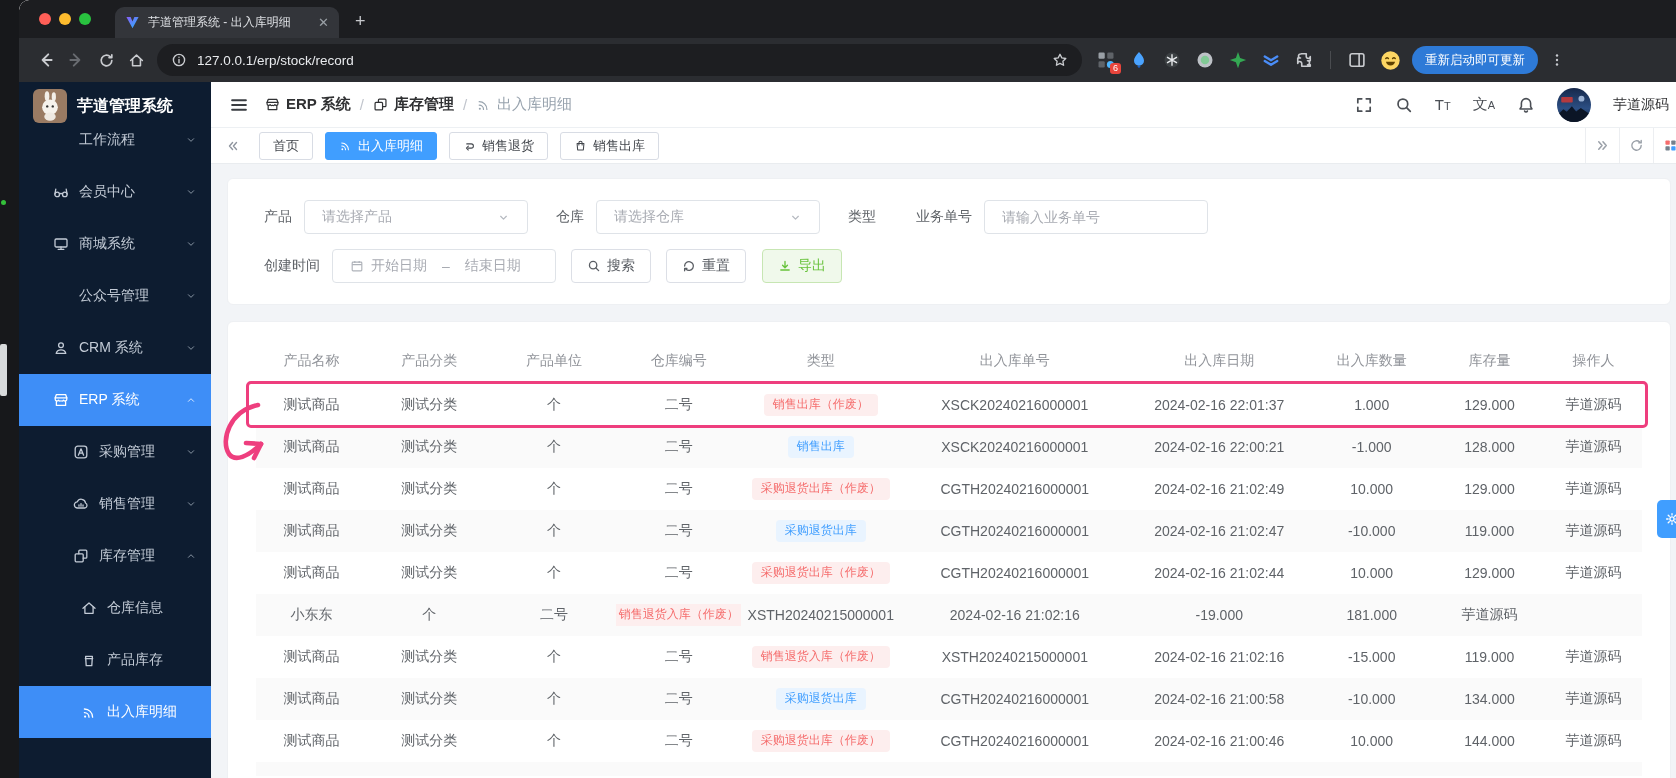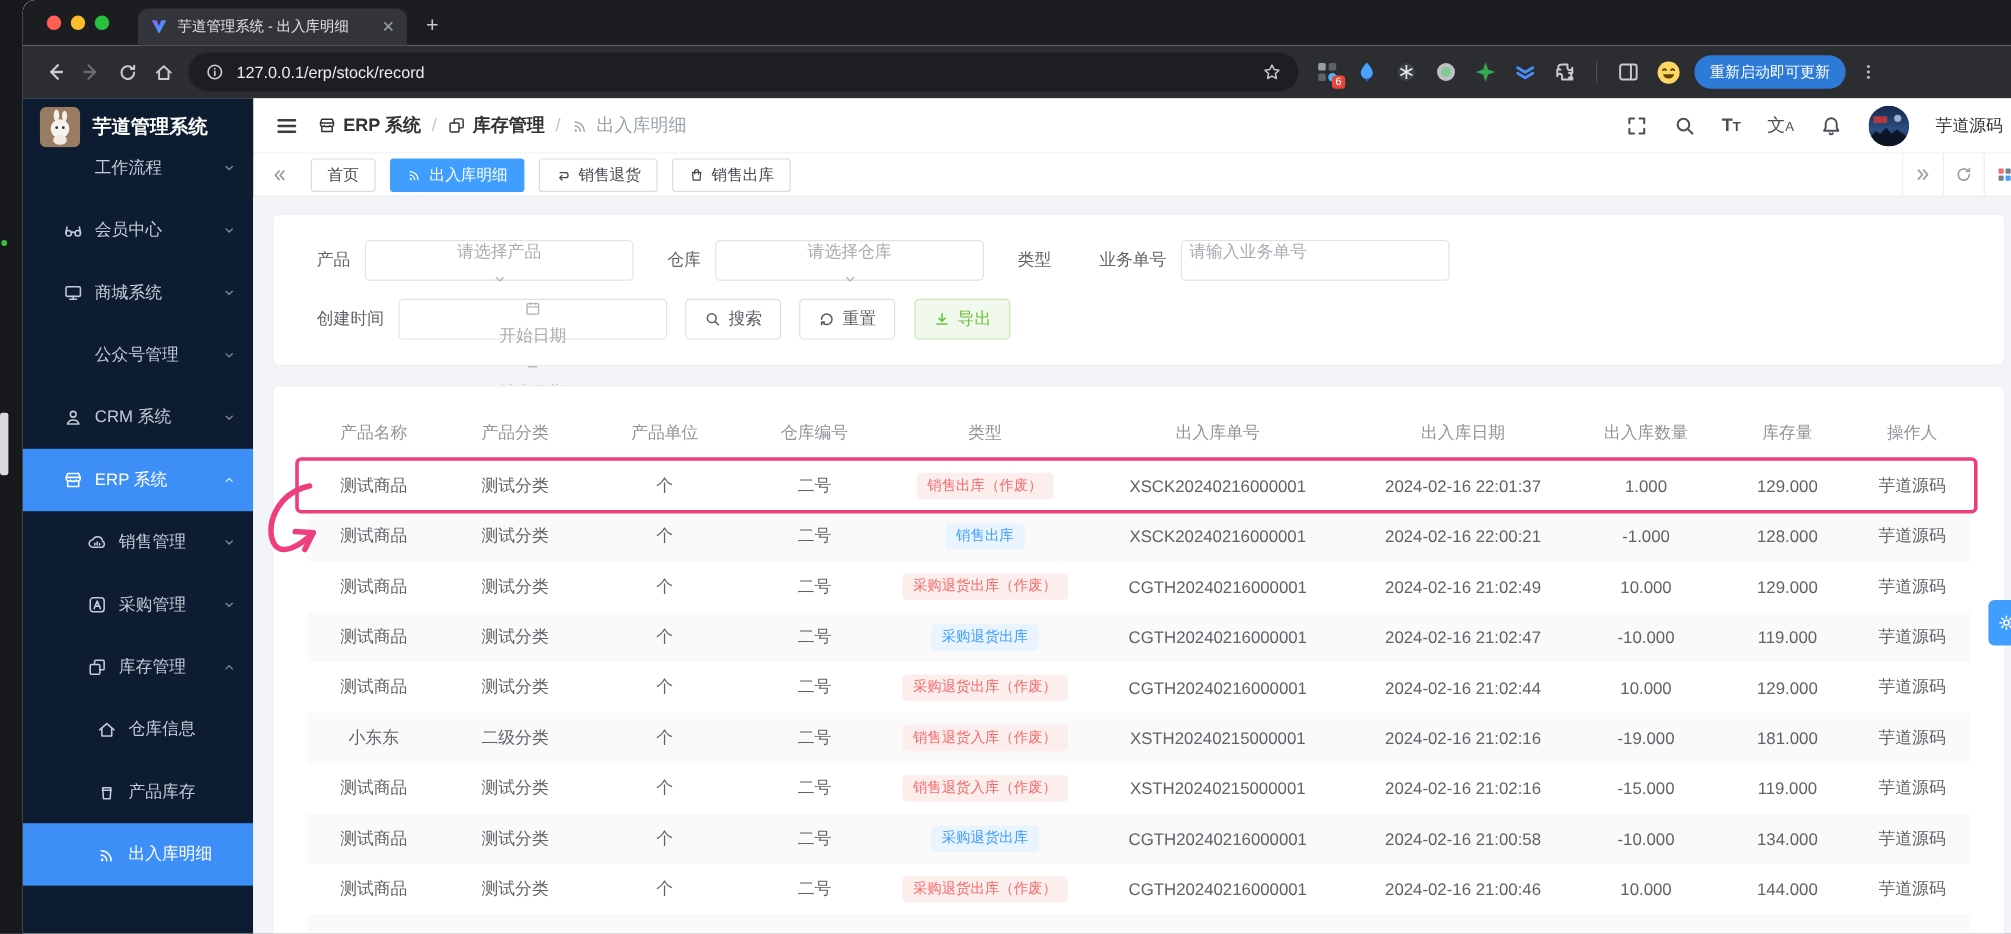--- a/index.html
+++ b/index.html
@@ -58,21 +58,21 @@
   .tb-right{margin-left:auto;display:flex;align-items:stretch;height:100%;}
   .tb-cell{width:34px;display:flex;align-items:center;justify-content:center;border-left:1px solid #eceef1;color:#9aa0a8;}
   .tb-cell svg{width:15px;height:15px;}
   
   .content{flex:1;background:#f2f4f7;padding:14px 16px;position:relative;overflow:hidden;}
   .card{background:#fff;border-radius:6px;border:1px solid #eef0f3;}
   .fcard{padding:21px 24px;display:flex;flex-direction:column;gap:15px;}
   .frow{display:flex;align-items:center;}
   .flabel{color:#5f6368;font-size:14px;margin:0 12px 0 28px;white-space:nowrap;}
   .frow .flabel:first-child{margin-left:12px;}
-  .fselect,.finput,.fdate{width:224px;height:34px;border:1px solid #dfe3e8;border-radius:4px;display:flex;align-items:center;padding:0 6px;background:#fff;font-size:14px;color:#a8abb2;gap:7px;flex-direction:column;}
+  .fselect,.finput,.fdate{width:224px;height:34px;border:1px solid #dfe3e8;border-radius:4px;display:flex;align-items:center;padding:0 17px;background:#fff;font-size:14px;color:#a8abb2;gap:7px;}
   .fselect .ph{flex:1;}
   .fselect .dd{width:13px;height:13px;color:#b6bac1;}
   .finput input{border:none;outline:none;width:100%;font-size:14px;color:#303133;}
   .finput input::placeholder{color:#a8abb2;}
   .fdate .cal{width:14px;height:14px;color:#aeb2b9;}
   .btn{height:34px;border:1px solid #dcdfe6;border-radius:4px;background:#fff;color:#5a5e64;font-size:14px;padding:0 15px;display:flex;align-items:center;gap:6px;margin-left:15px;cursor:pointer;white-space:nowrap;}
   .btn svg{width:14px;height:14px;}
   .btn.export{background:#f0f9eb;border-color:#c7e6b3;color:#67c23a;margin-left:16px;}
   .tcard{margin-top:16px;padding:16px 28px 0;position:relative;overflow:visible;min-height:470px;}
   .t-head,.t-row{display:grid;grid-template-columns:8% 9% 9% 9% 11.5% 16.5% 13% 9% 8% 7%;}
@@ -319,39 +319,39 @@
             <span>ERP 系统</span>
             <span class="mi-arrow">
               <svg viewBox="0 0 16 16" width="100%" height="100%" fill="none" stroke="currentColor" stroke-width="1.3" stroke-linecap="round" stroke-linejoin="round">
                 <path d="M4.5 9.8 8 6.3l3.5 3.5"></path>
               </svg>
             </span>
           </div>
           <div class="side-item lvl1">
             <span class="mi">
               <svg viewBox="0 0 16 16" width="100%" height="100%" fill="none" stroke="currentColor" stroke-width="1.3" stroke-linecap="round" stroke-linejoin="round">
+                <rect x="2.2" y="2.2" width="11.6" height="11.6" rx="2.6"></rect>
+                <path d="M5.4 11.2 8 4.8l2.6 6.4M6.3 9.1h3.4"></path>
+              </svg>
+            </span>
+            <span>采购管理</span>
+            <span class="mi-arrow">
+              <svg viewBox="0 0 16 16" width="100%" height="100%" fill="none" stroke="currentColor" stroke-width="1.3" stroke-linecap="round" stroke-linejoin="round">
+                <path d="M4.5 6.3 8 9.8l3.5-3.5"></path>
+              </svg>
+            </span>
+          </div>
+          <div class="side-item lvl1">
+            <span class="mi">
+              <svg viewBox="0 0 16 16" width="100%" height="100%" fill="none" stroke="currentColor" stroke-width="1.3" stroke-linecap="round" stroke-linejoin="round">
                 <path d="M4.6 12a3.1 3.1 0 0 1-.3-6.2A4.3 4.3 0 0 1 12.5 7a2.7 2.7 0 0 1-.4 5z"></path>
                 <path d="M6 10.2V8.8M8 10.2V7.6M10 10.2V9"></path>
               </svg>
             </span>
             <span>销售管理</span>
-            <span class="mi-arrow">
-              <svg viewBox="0 0 16 16" width="100%" height="100%" fill="none" stroke="currentColor" stroke-width="1.3" stroke-linecap="round" stroke-linejoin="round">
-                <path d="M4.5 6.3 8 9.8l3.5-3.5"></path>
-              </svg>
-            </span>
-          </div>
-          <div class="side-item lvl1">
-            <span class="mi">
-              <svg viewBox="0 0 16 16" width="100%" height="100%" fill="none" stroke="currentColor" stroke-width="1.3" stroke-linecap="round" stroke-linejoin="round">
-                <rect x="2.2" y="2.2" width="11.6" height="11.6" rx="2.6"></rect>
-                <path d="M5.4 11.2 8 4.8l2.6 6.4M6.3 9.1h3.4"></path>
-              </svg>
-            </span>
-            <span>采购管理</span>
             <span class="mi-arrow">
               <svg viewBox="0 0 16 16" width="100%" height="100%" fill="none" stroke="currentColor" stroke-width="1.3" stroke-linecap="round" stroke-linejoin="round">
                 <path d="M4.5 6.3 8 9.8l3.5-3.5"></path>
               </svg>
             </span>
           </div>
           <div class="side-item lvl1">
             <span class="mi">
               <svg viewBox="0 0 16 16" width="100%" height="100%" fill="none" stroke="currentColor" stroke-width="1.3" stroke-linecap="round" stroke-linejoin="round">
                 <rect x="2.2" y="5.8" width="8" height="8" rx="1"></rect>
@@ -440,21 +440,21 @@
               <svg viewBox="0 0 16 16" fill="none" stroke="currentColor" stroke-width="1.5" stroke-linecap="round" stroke-linejoin="round">
                 <path d="M6 2.5H2.5V6M10 2.5h3.5V6M6 13.5H2.5V10M10 13.5h3.5V10"></path>
               </svg>
             </span>
           <span class="hic">
               <svg viewBox="0 0 16 16" fill="none" stroke="currentColor" stroke-width="1.5" stroke-linecap="round">
                 <circle cx="7" cy="7" r="4.3"></circle>
                 <path d="M10.3 10.3 13.6 13.6"></path>
               </svg>
             </span>
-          <span class="txtic" style="font-weight:bold">T<span style="font-size:11px">T</span></span>
+          <span class="txtic" style="font-weight:normal">T<span style="font-size:11px">T</span></span>
           <span class="txtic">文<span style="font-size:11px">A</span></span>
           <span class="hic">
               <svg viewBox="0 0 16 16" fill="none" stroke="currentColor" stroke-width="1.4" stroke-linecap="round" stroke-linejoin="round">
                 <path d="M8 2.3a4.1 4.1 0 0 1 4.1 4.1v3.1l1.2 2H2.7l1.2-2V6.4A4.1 4.1 0 0 1 8 2.3z"></path>
                 <path d="M6.8 13.4a1.3 1.3 0 0 0 2.4 0"></path>
               </svg>
             </span>
           <span class="uavatar">
             <svg viewBox="0 0 16 16" width="34" height="34">
                 <defs>
@@ -681,21 +681,20 @@
                   <span class="bdg danger">采购退货出库（作废）</span>
                 </span>
                 <span class="cell">CGTH20240216000001</span>
                 <span class="cell">2024-02-16 21:02:44</span>
                 <span class="cell">10.000</span>
                 <span class="cell">129.000</span>
                 <span class="cell">芋道源码</span>
               </div>
               <div class="t-row">
                 <span class="cell">小东东</span>
-                <span class="cell">二级分类</span>
                 <span class="cell">个</span>
                 <span class="cell">二号</span>
                 <span class="cell">
                   <span class="bdg danger">销售退货入库（作废）</span>
                 </span>
                 <span class="cell">XSTH20240215000001</span>
                 <span class="cell">2024-02-16 21:02:16</span>
                 <span class="cell">-19.000</span>
                 <span class="cell">181.000</span>
                 <span class="cell">芋道源码</span>

